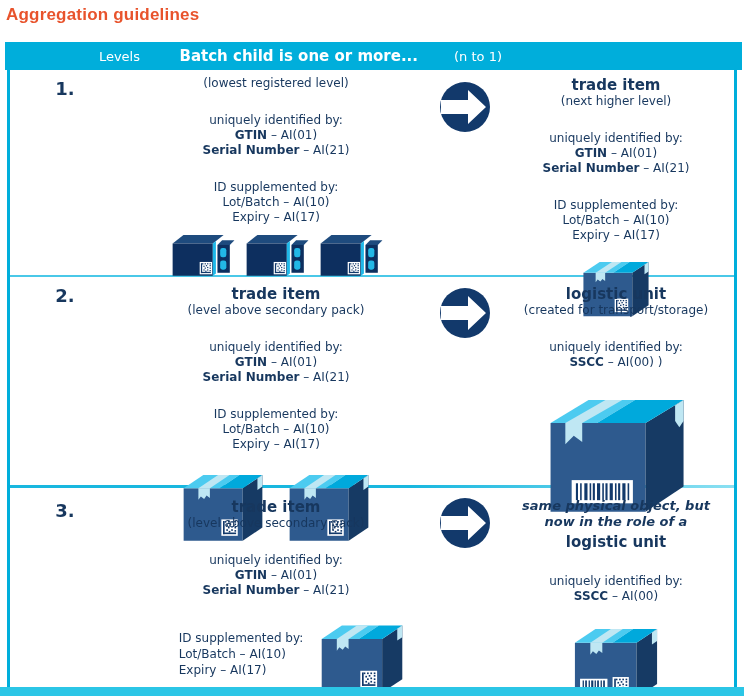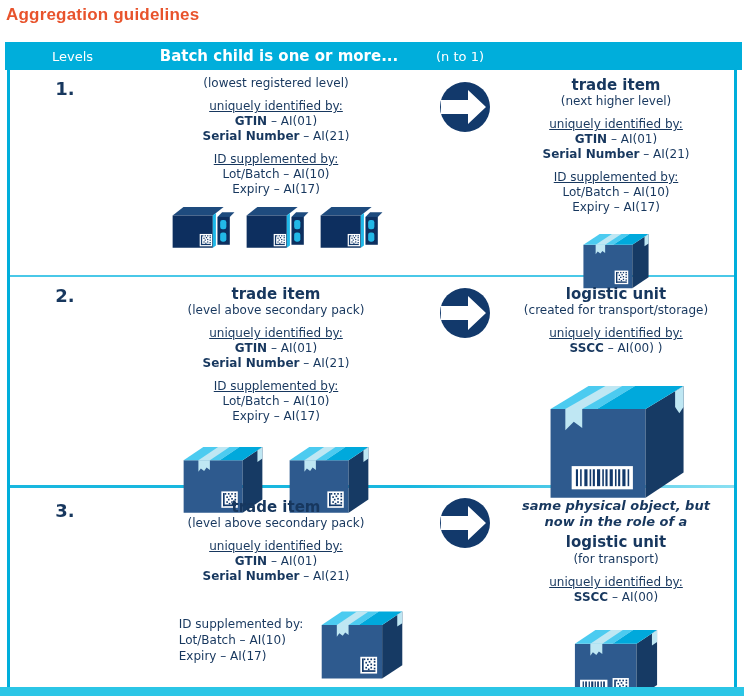--- a/index.html
+++ b/index.html
@@ -2,21 +2,21 @@
 <html><head>
 <meta charset="utf-8">
 <style>
   html,body{margin:0;padding:0;background:#fff;}
   .page{position:relative;width:744px;height:696px;background:#fff;overflow:hidden;
         font-family:"DejaVu Sans","Liberation Sans",sans-serif;color:#17375E;padding-left:42px;}
   .title{position:absolute;top:5px;left:6px;font-size:17px;font-weight:bold;color:#E8532C;
          font-family:"Liberation Sans",sans-serif;letter-spacing:.2px;}
   .header{position:absolute;top:42px;left:5px;width:737px;height:28px;background:#00AEDB;
           display:flex;align-items:center;color:#fff;}
-  .hc{text-align:center;}
+  .hc{text-align:right;}
   .c-levels{width:135px;font-size:13px;}
   .c-child{width:278px;font-size:15px;font-weight:bold;}
   .c-rel{width:84px;font-size:13px;}
   .c-parent{width:240px;font-size:15px;font-weight:bold;}
   .body{position:absolute;top:70px;left:7px;width:730px;height:617px;
         border-left:3px solid #00AEDB;border-right:3px solid #00AEDB;box-sizing:border-box;}
   .row{position:relative;width:100%;}
   .row1{height:207px;border-bottom:2px solid #4AC8E8;box-sizing:border-box;}
   .row2{height:211px;border-bottom:3px solid #18B7DF;box-sizing:border-box;}
   .row2{border-image:linear-gradient(90deg,#18B7DF 55%,#8BE0F2 100%) 1;}
@@ -25,21 +25,21 @@
   .r1 .level{top:8px}.r2 .level{top:8px}.r3 .level{top:12px}
   .stack{position:absolute;text-align:center;}
   .child{left:126px;width:280px;}
   .parent{left:486px;width:240px;}
   .r1 .stack{top:6px}.r2 .stack{top:8px}.r3 .stack{top:10px}
   .t1{font-size:15px;font-weight:bold;line-height:18px;}
   .t1b{font-size:15px;font-weight:bold;line-height:19px;margin-top:3px;}
   .t2{font-size:12px;line-height:15px;}
   .lbl,.line{font-size:12px;line-height:15px;}
   .pre{font-size:13px;font-weight:bold;font-style:italic;line-height:16px;}
-  .gap{margin-top:8px;text-decoration:underline;}
+  .gap{margin-top:22px;}
   .arrow{position:absolute;left:430px;width:50px;height:50px;}
   .a1{top:12px}.a2{top:11px}.a3{top:10px}
   .packs{display:flex;justify-content:center;gap:6px;margin-top:6px;}
   .pack{width:68px;height:48px;}
   .carton-sm{width:76px;height:68px;margin-top:8px;}
   .cartons2{display:flex;justify-content:center;gap:14px;margin-top:10px;}
   .carton-md{width:92px;height:82px;}
   .carton-big{width:148px;height:133px;margin-top:13px;}
   .r3row{display:flex;justify-content:center;align-items:center;gap:12px;margin-top:14px;margin-left:36px;}
   .r3txt{text-align:left;font-size:12px;line-height:16px;}
@@ -166,21 +166,20 @@
       </div>
 
       <svg class="arrow a3">
           <use href="#sym-arrow"></use>
         </svg>
 
       <div class="stack parent">
         <div class="pre">same physical object, but</div>
         <div class="pre">now in the role of a</div>
         <div class="t1b">logistic unit</div>
-        <div class="t2">(for transport)</div>
         <div class="lbl gap">uniquely identified by:</div>
         <div class="line"><b>SSCC</b><span> – AI(00)</span></div>
         <svg class="carton-both">
             <use href="#sym-carton-both"></use>
           </svg>
       </div>
     </div>
 
   </div>
 

